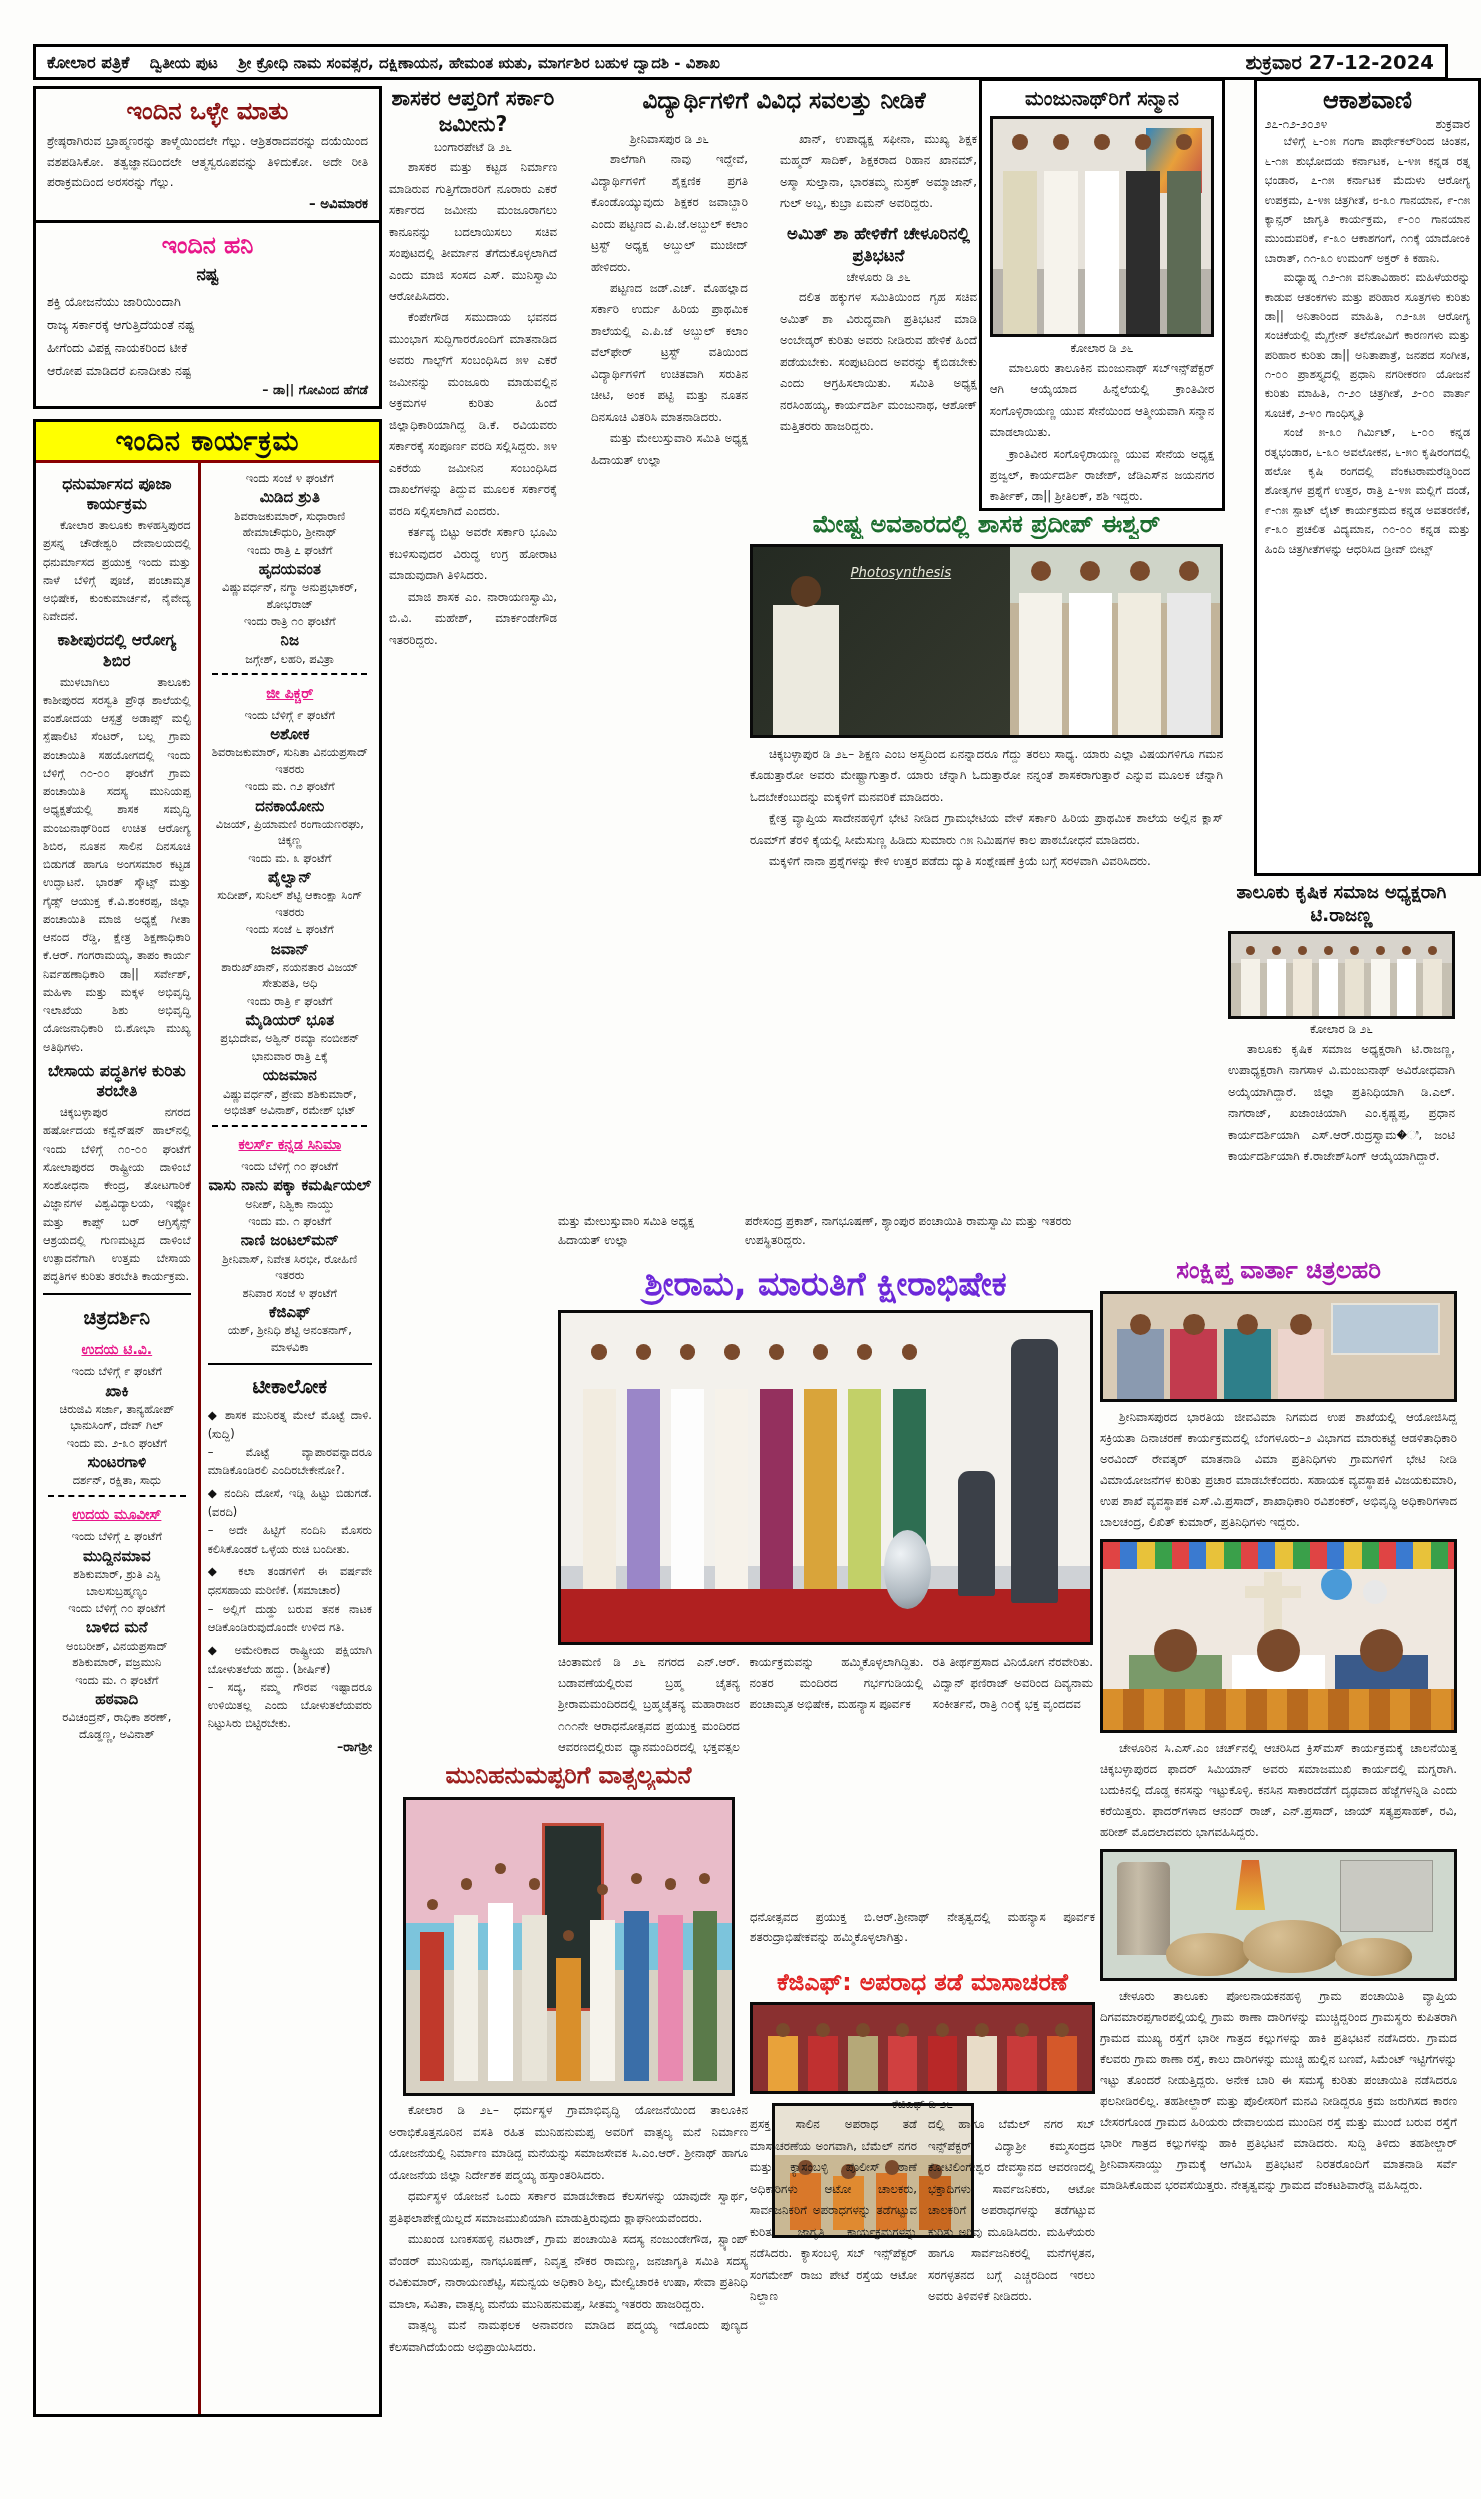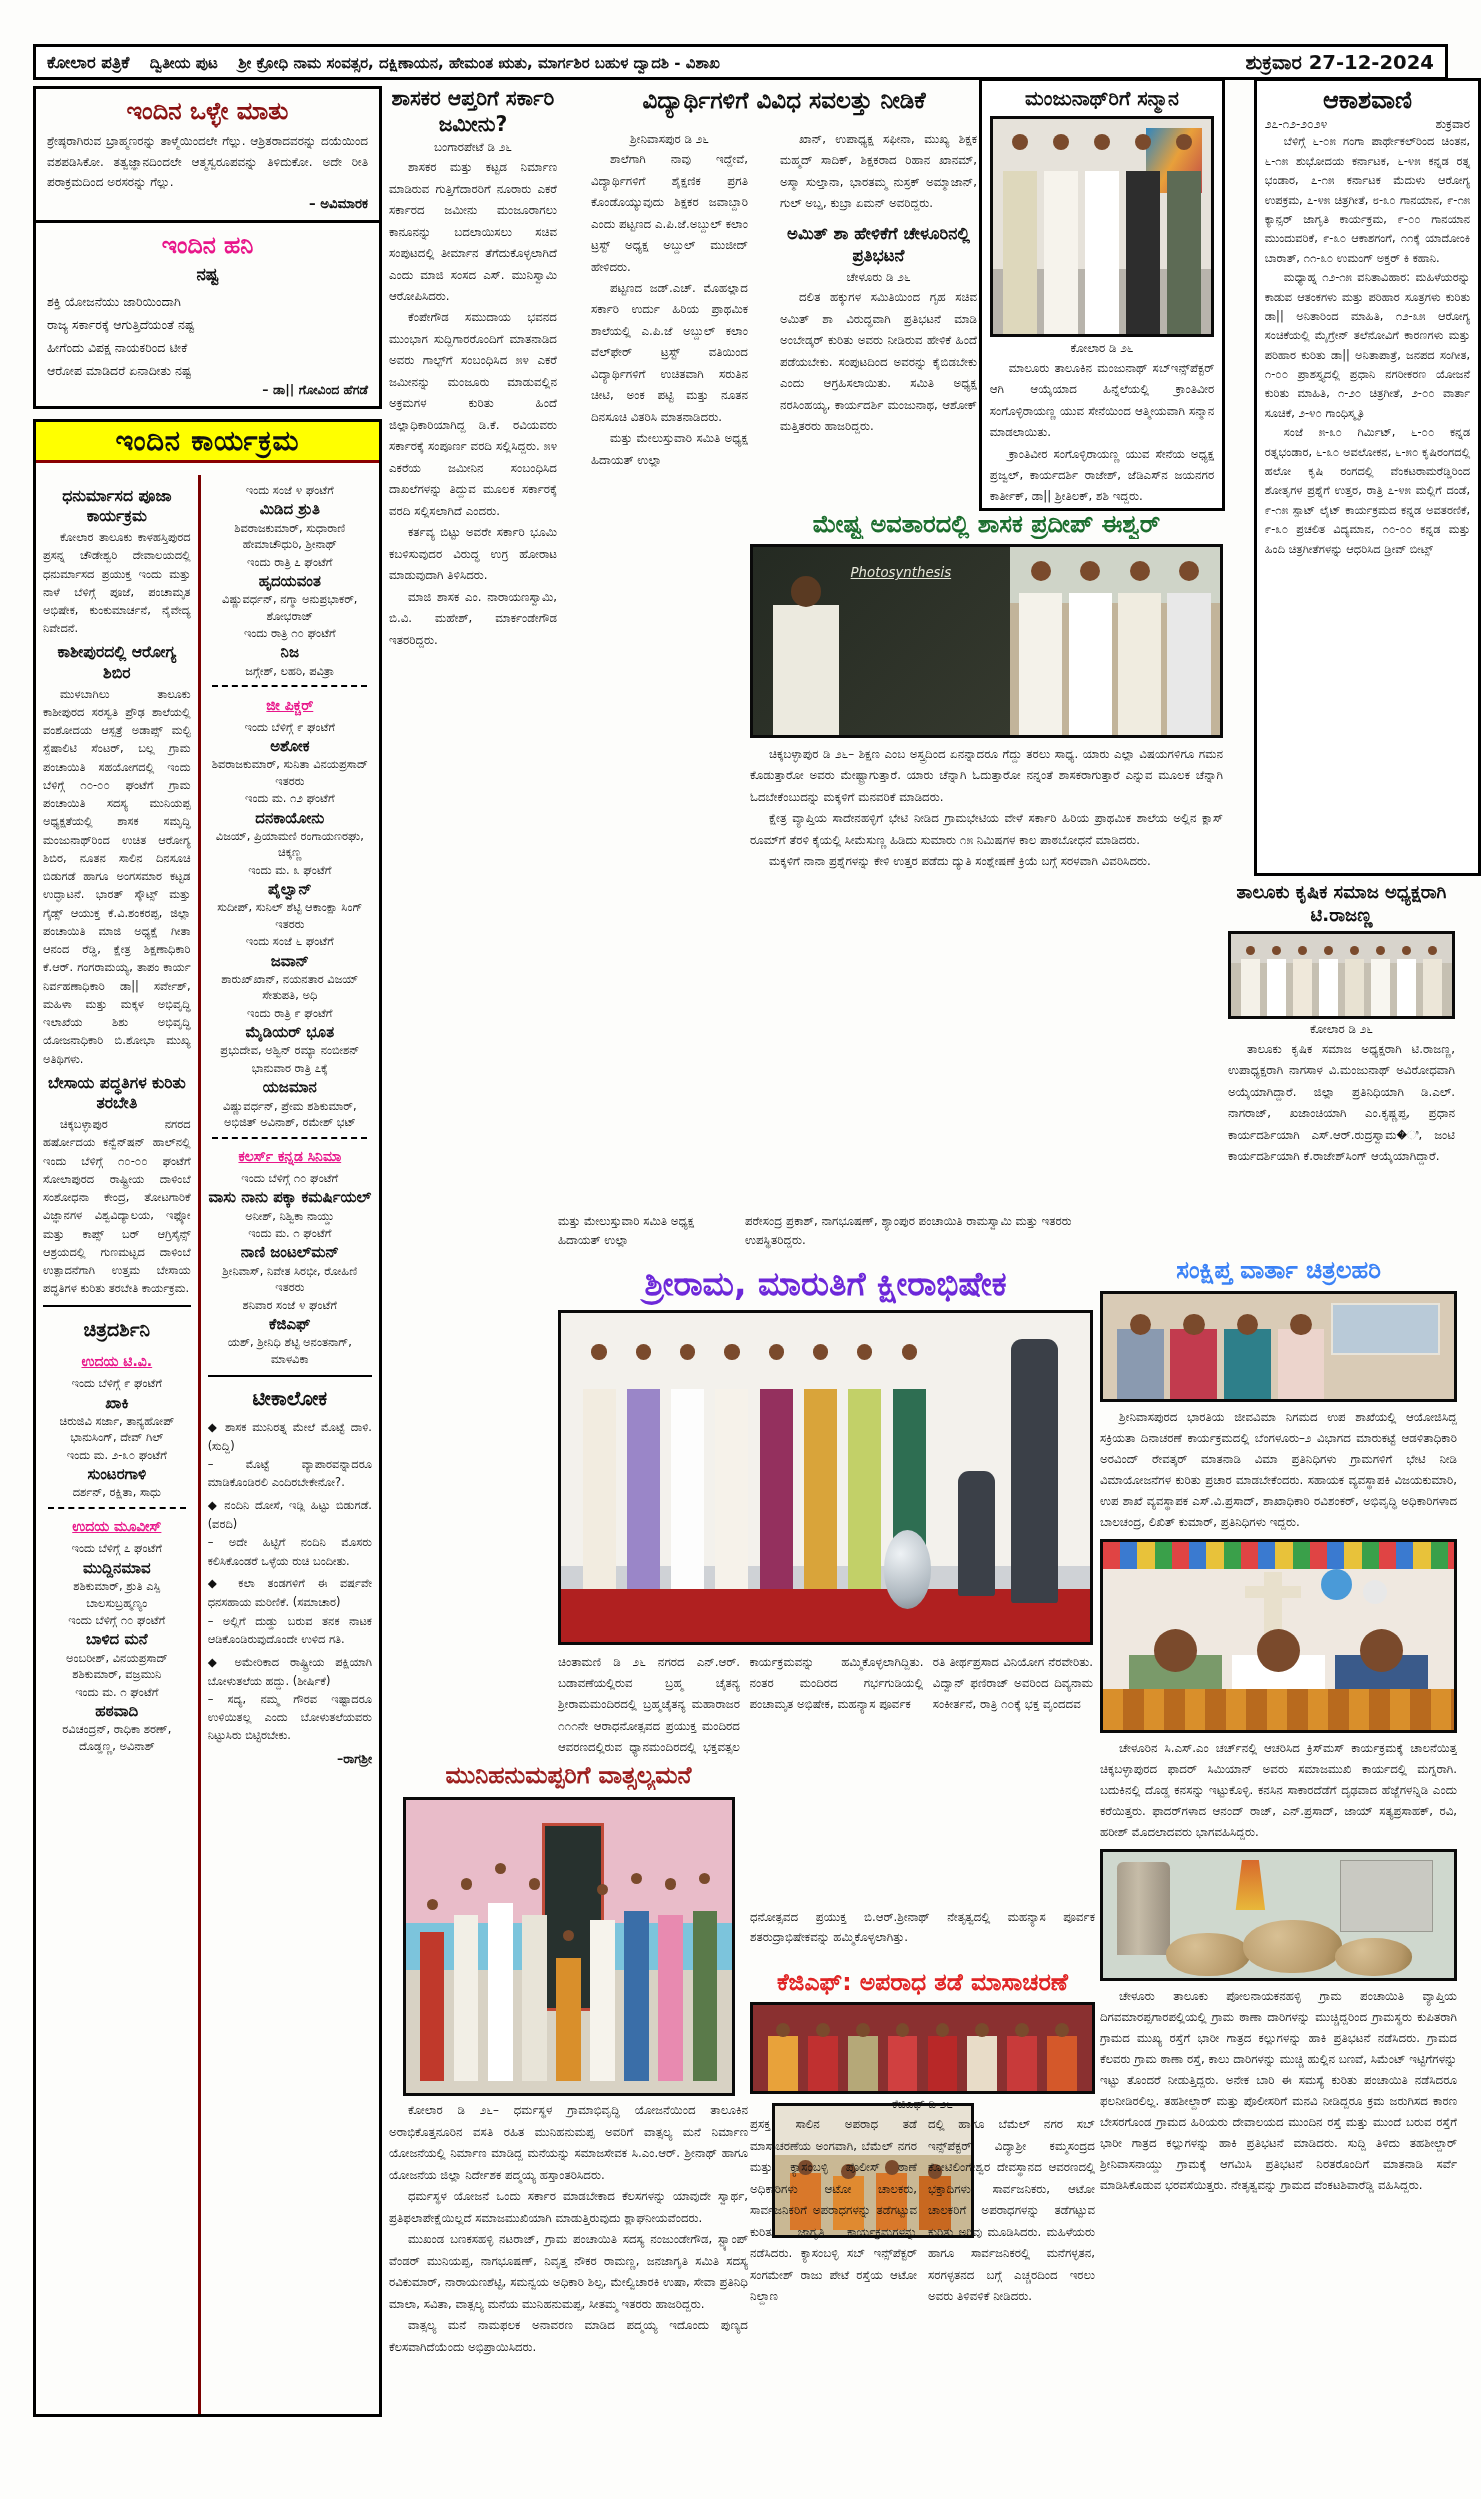--- a/index.html
+++ b/index.html
@@ -27,21 +27,21 @@
   
   .leftrail{left:33px;top:86px;width:349px;}
   .boxA{border:3.1px solid #000;padding:6.3px 11px 7.8px;box-sizing:border-box;}
   .boxA h2{margin:1.6px 0 6.3px;font-size:24px;color:#8a1212;text-align:center;}
   .boxA .gw-body{font-size:12px;line-height:1.72;}
   .boxA .author{font-size:13.3px;margin-top:3.1px;}
   .boxB{border:3.1px solid #000;border-top:0;padding:6.3px 11px 7.8px;box-sizing:border-box;}
   .boxB h2{margin:1.6px 0 4.7px;font-size:23.5px;color:#e8168a;text-align:center;}
   .boxB h3{margin:1.6px 0 6.3px;font-size:17px;text-align:center;}
   .boxB .poem{font-size:12.5px;line-height:1.85;}
-  .boxC{border:3.1px solid #000;margin-top:9.4px;height:1998px;box-sizing:border-box;display:flex;flex-direction:column;gap:12px;}
+  .boxC{border:3.1px solid #000;margin-top:9.4px;height:1998px;box-sizing:border-box;display:flex;flex-direction:column;}
   .banner{background:#ffff00;border-bottom:3.1px solid #8a0000;text-align:center;
     font-size:27.4px;font-weight:bold;padding:3.1px 0;letter-spacing:0.8px;}
   .progcols{display:flex;flex:1;min-height:0;}
   .pcol{padding:6.3px 7px;box-sizing:border-box;overflow:hidden;font-size:11.4px;line-height:1.6;}
   .pcol.pl{width:48%;border-right:3.1px solid #7a0000;}
   .pcol.pr{width:52%;}
   .sect-t{font-size:15.7px;font-weight:bold;text-align:center;margin:4.7px 0 1.6px;line-height:1.3;}
   .sect-b{text-align:justify;text-indent:17px;}
   .cinema-h{font-size:19px;font-weight:bold;text-align:center;margin:7.8px 0 1.6px;border-top:2.4px solid #000;padding-top:6.3px;}
   .chan{color:#e8168a;font-weight:bold;text-align:center;text-decoration:underline;font-size:14px;margin:6.3px 0 1.6px;}
@@ -118,21 +118,21 @@
   .housewall{position:absolute;inset:0;background:linear-gradient(#e9bcc9 0 42%,#7cc4dc 42% 58%,#d8d2c4 58%);}
   .door{position:absolute;left:42%;top:8%;width:17%;height:62%;background:#27312e;border:3.1px solid #c24b3a;}
 
   .kgf{left:750px;top:1968px;width:345px;height:513px;}
   .kgf .headline{font-size:23.5px;color:#e02424;white-space:nowrap;overflow:hidden;}
   .kgf .photo{height:92px;margin-top:4.7px;background:#8a3030;}
   .kgf-cols{display:flex;gap:11px;margin-top:3.1px;}
   .kgf-cols > div{flex:1;}
 
   .briefs{left:1100px;top:1255px;width:357px;height:1169px;}
-  .briefs .headline{font-size:24px;color:#3b82f6;}
+  .briefs .headline{font-size:24px;color:#a21caf;}
   .bphoto1{height:111px;margin:6.3px 0 4.7px;background:#d9cbb6;}
   .bphoto2{height:194px;margin:6.3px 0 4.7px;background:#efe8e0;}
   .bphoto3{height:132px;margin:6.3px 0 4.7px;background:#cfd8ce;}
   .btxt{font-size:11.8px;line-height:1.78;text-align:justify;}
   .btxt p{text-indent:19px;margin:0;}
 
   .bannerstrip{position:absolute;left:0;right:0;top:0;height:14%;
     background:repeating-linear-gradient(90deg,#e04444 0 17px,#3a7ad0 17px 34px,#e8c23a 34px 52px,#3aa04a 52px 69px);}
   .cross{position:absolute;left:46%;top:16%;width:5%;height:34%;background:#e8e0cc;}
   .cross::before{content:"";position:absolute;left:-110%;top:22%;width:320%;height:18%;background:#e8e0cc;}

